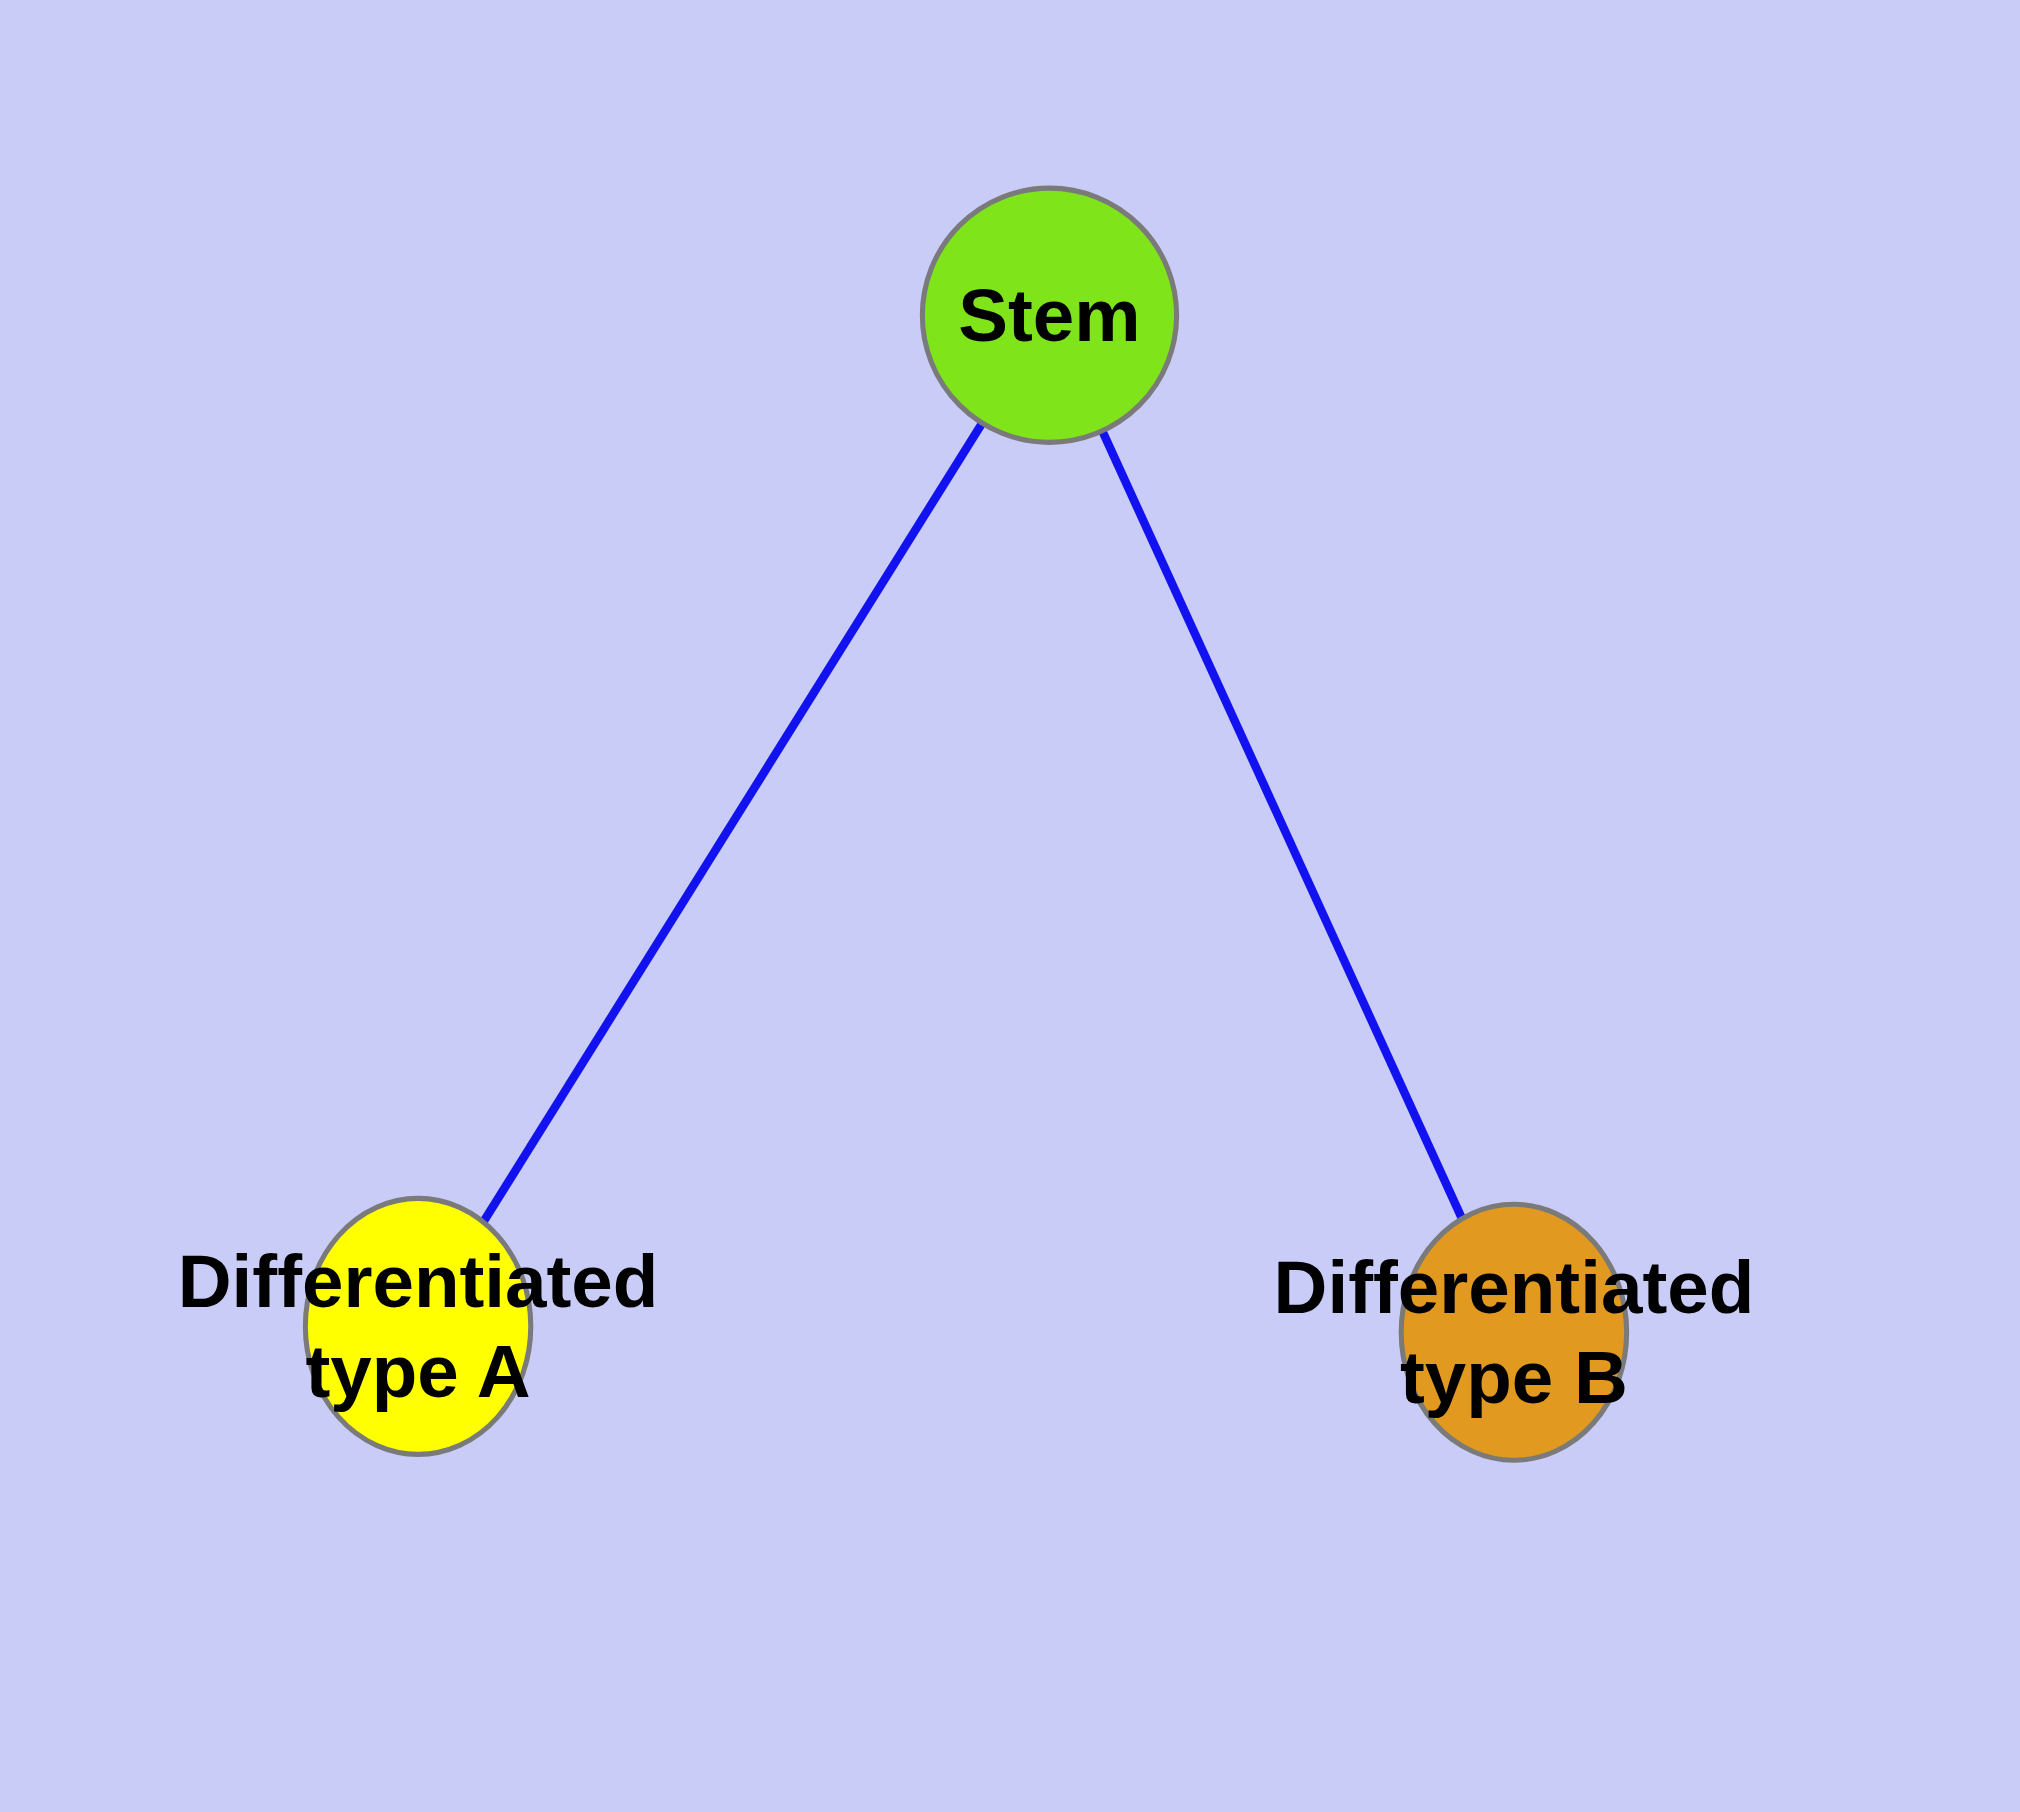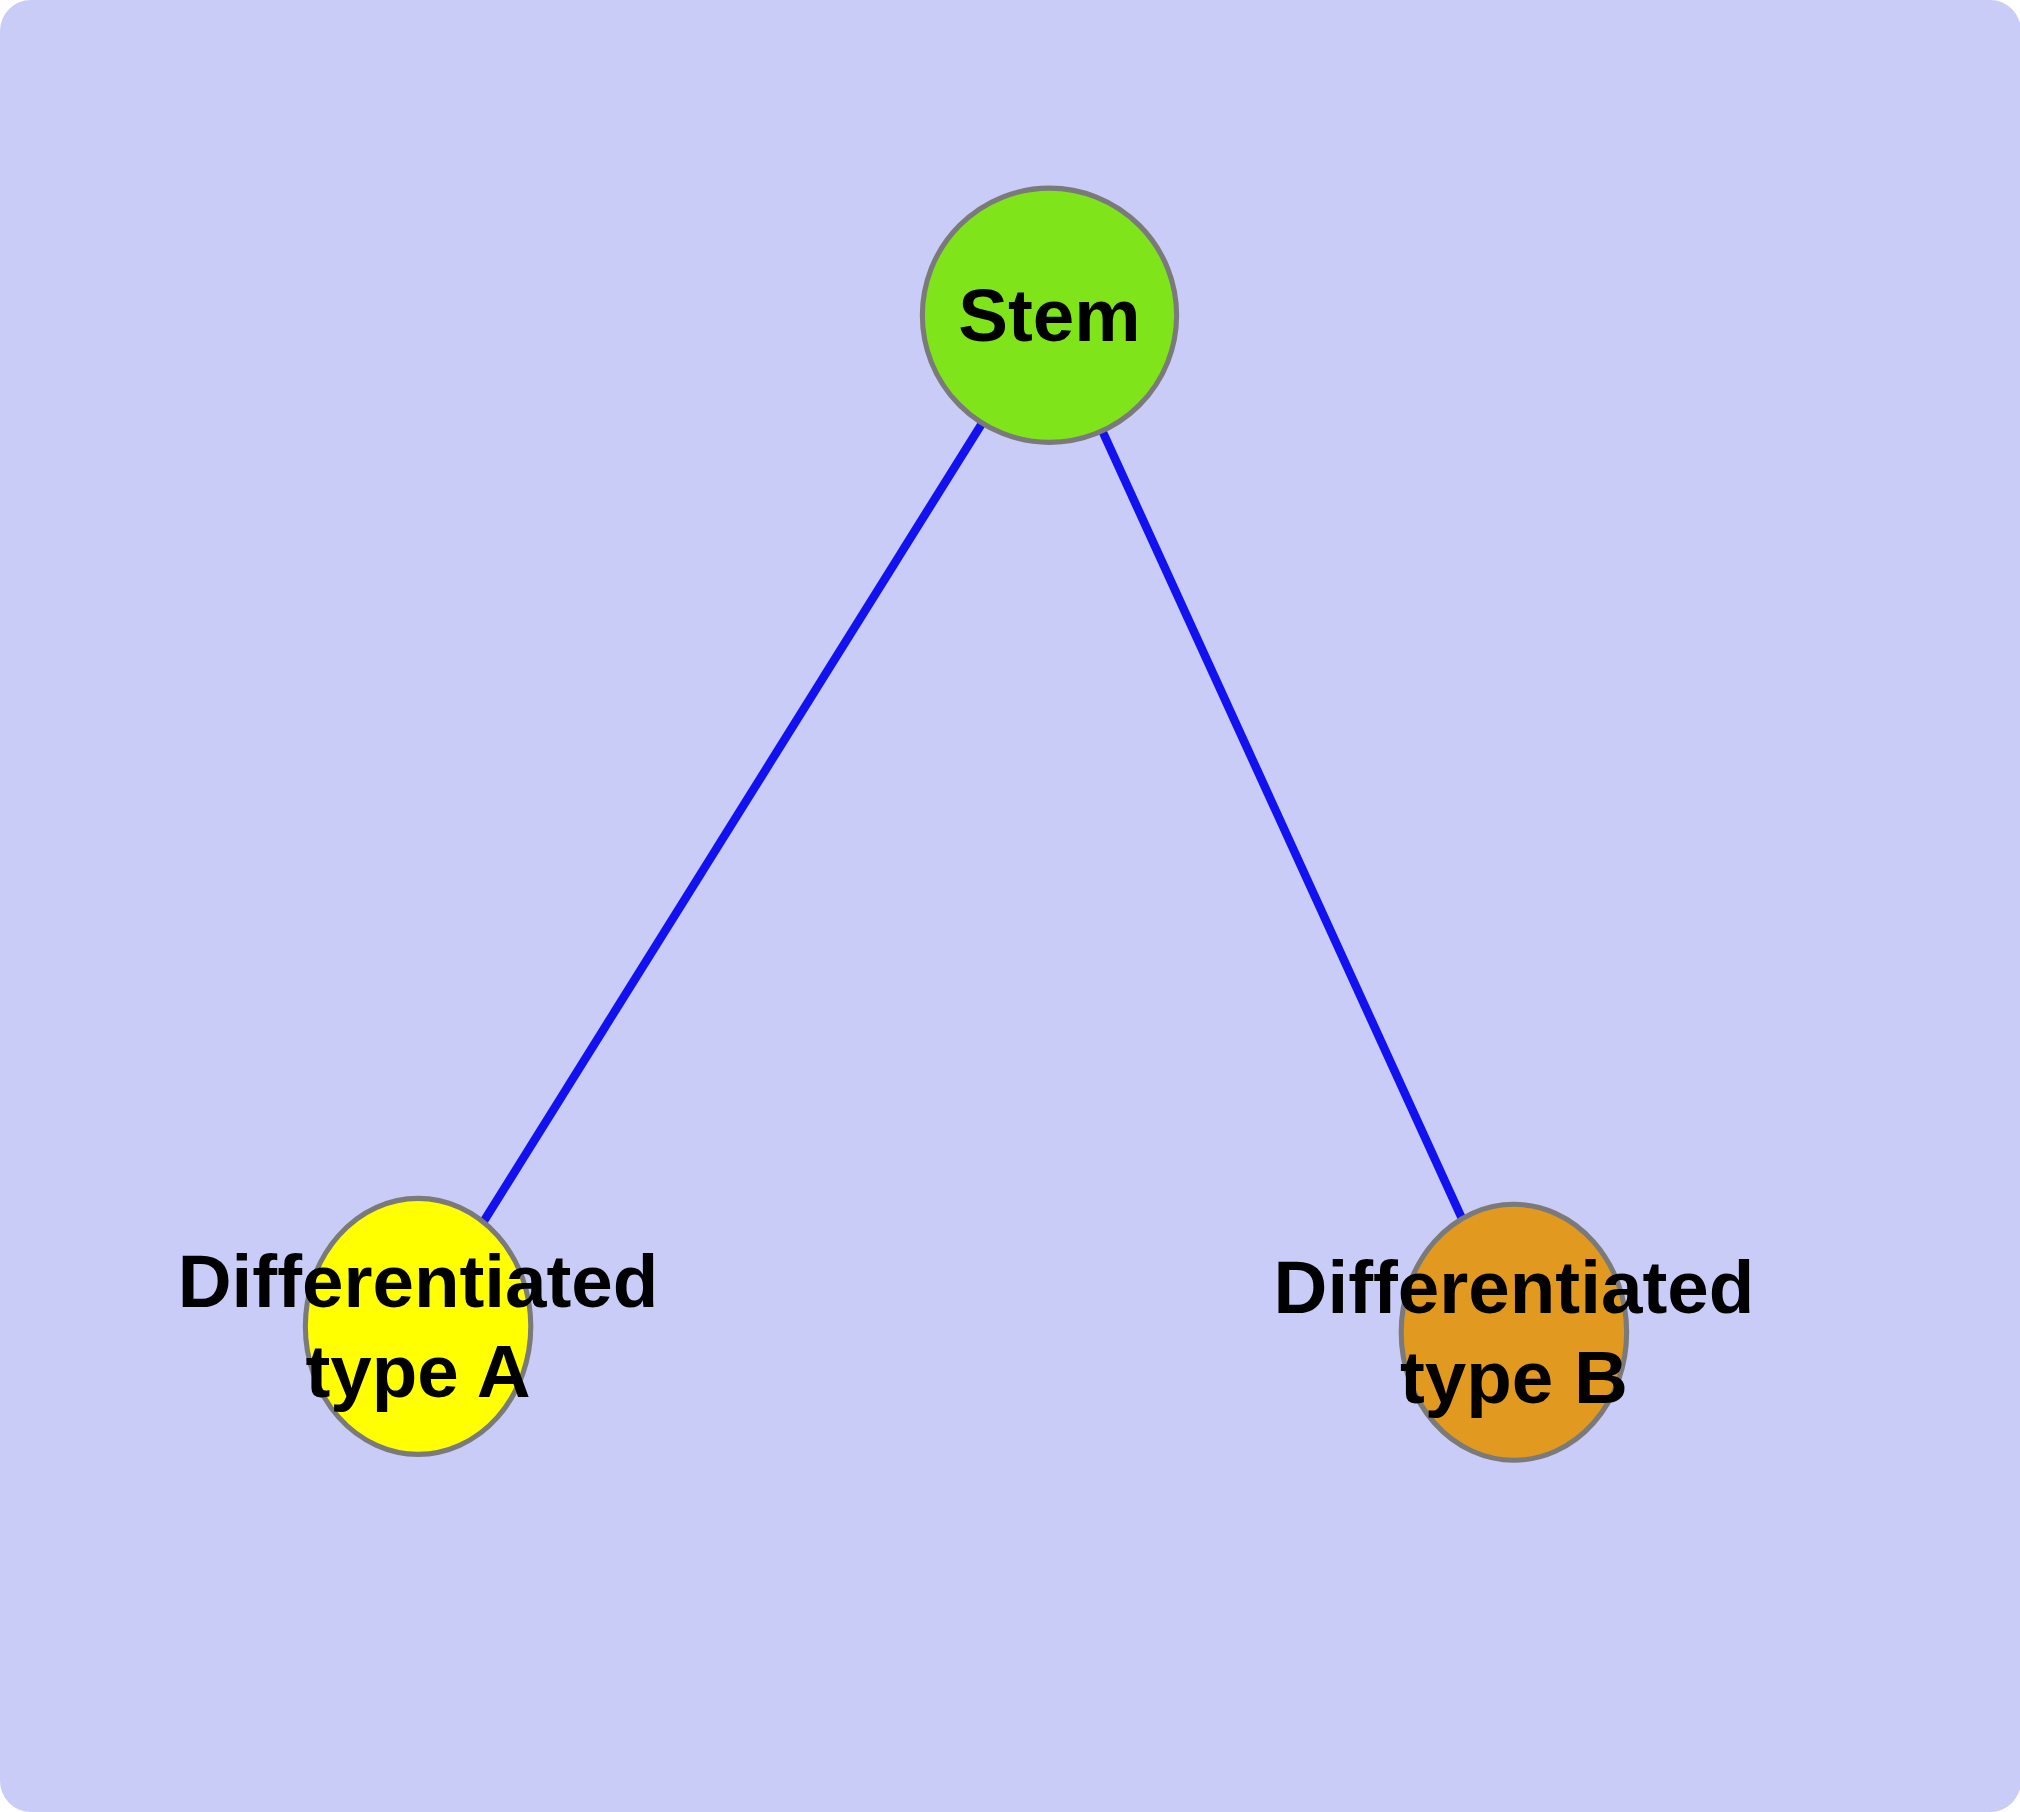--- a/index.html
+++ b/index.html
@@ -4,21 +4,20 @@
 <style>
   html, body {
     margin: 0;
     padding: 0;
   }
   #canvas {
     position: relative;
     width: 2021px;
     height: 1812px;
     overflow: hidden;
-    border-radius: 31px;
   }
   #graph-svg {
     display: block;
     width: 2021px;
     height: 1812px;
   }
   .node-label {
     font-family: "Liberation Sans", "DejaVu Sans", sans-serif;
     font-weight: bold;
     font-size: 88px;

